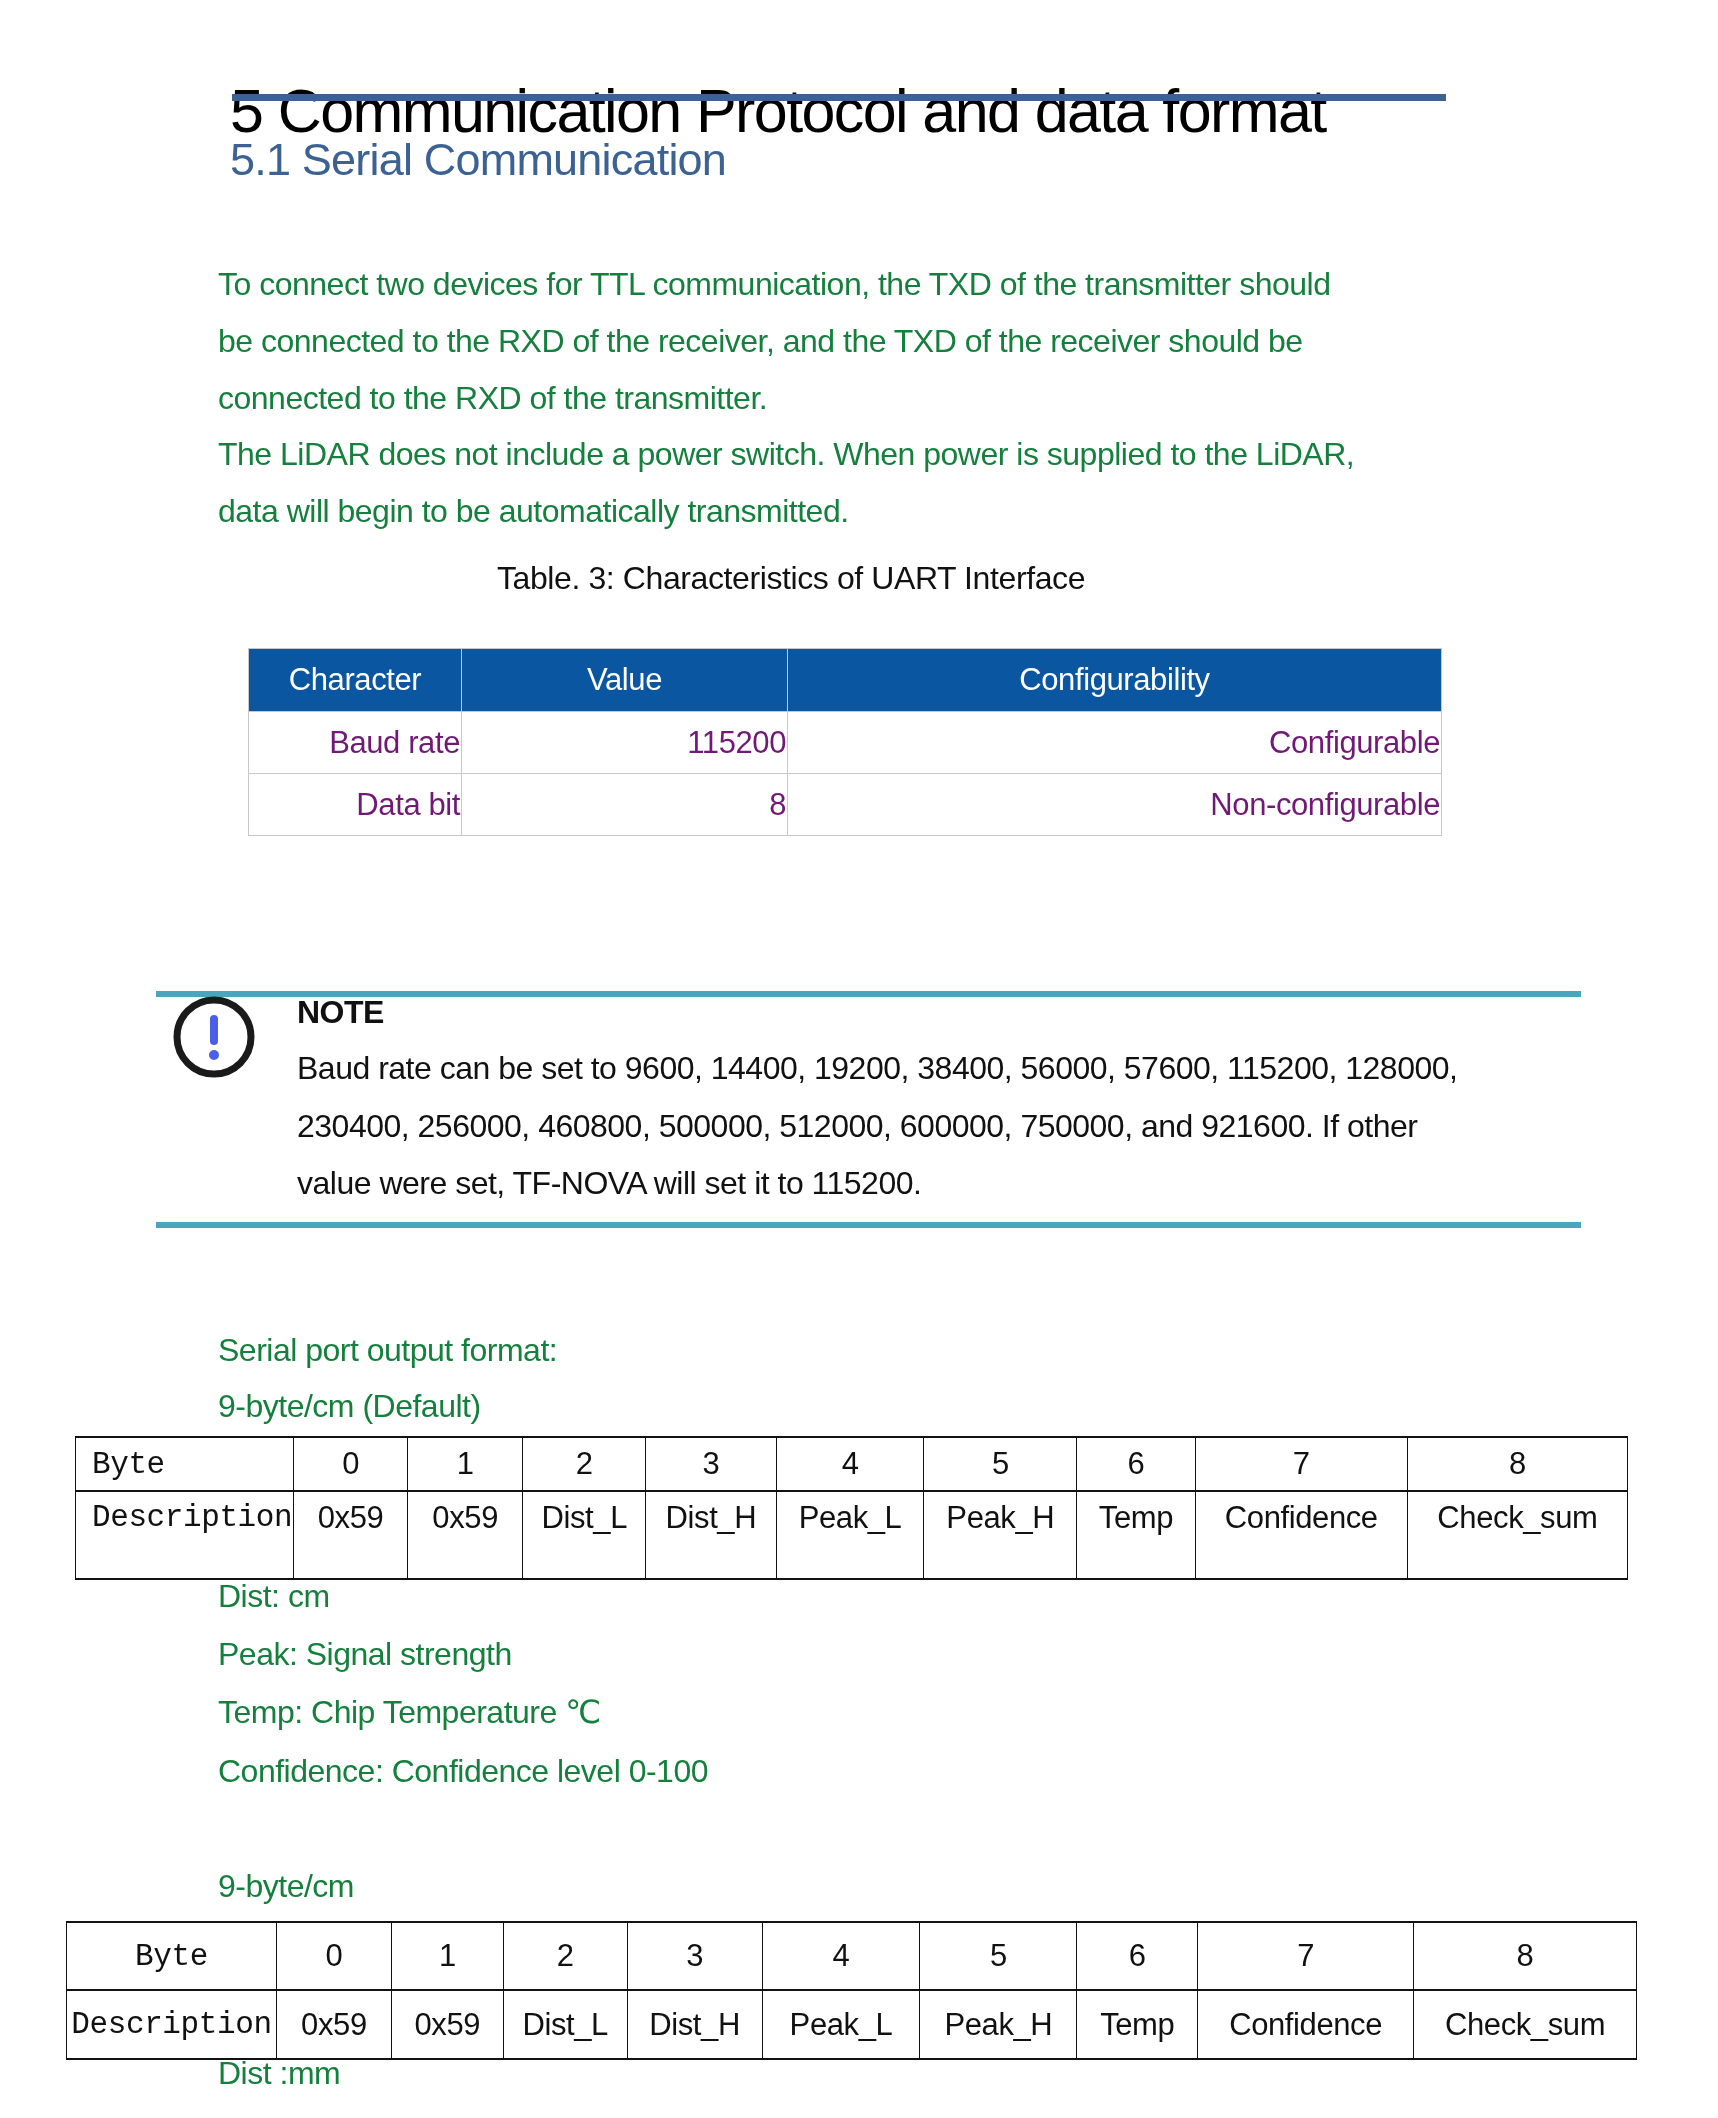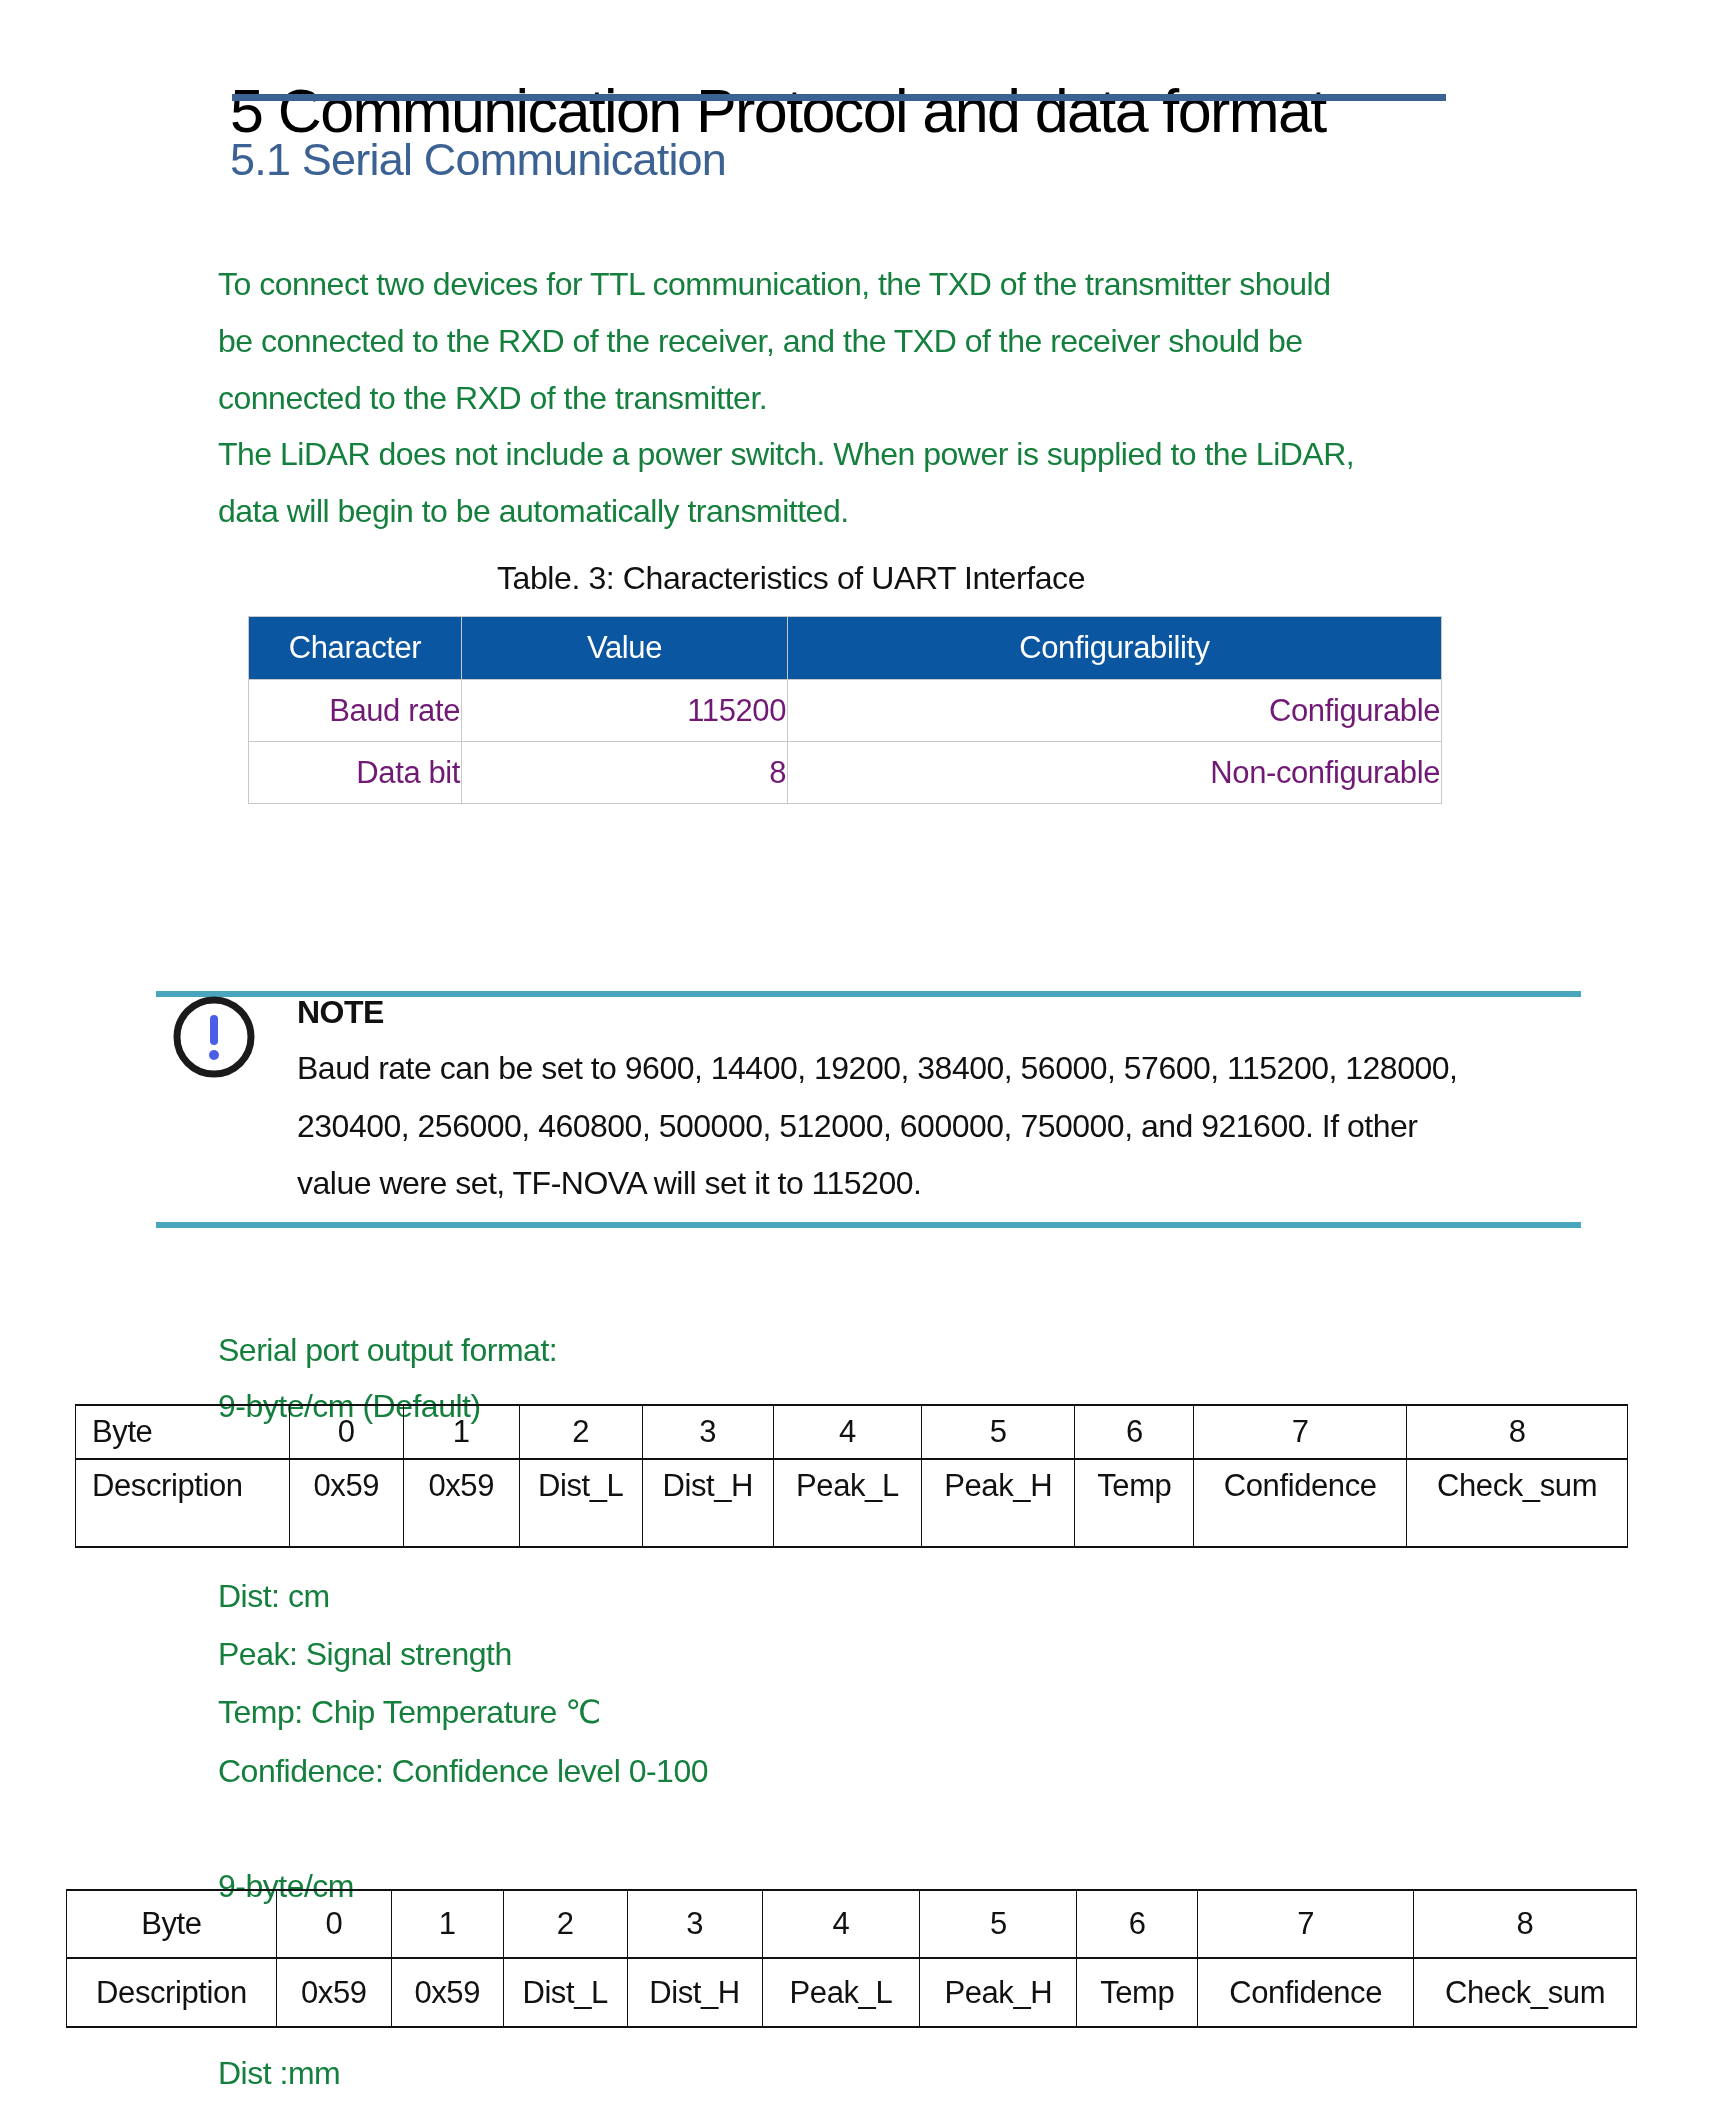--- a/index.html
+++ b/index.html
@@ -6,35 +6,35 @@
   body { width:1718px; height:2118px; position:relative; overflow:hidden;
          font-family:"Liberation Sans", "DejaVu Sans", sans-serif; color:#111; }
   .abs { position:absolute; }
   .h1 { left:230px; top:31px; font-size:61px; font-weight:normal; letter-spacing:-1.6px; color:#000;
         white-space:nowrap; line-height:72px;margin-top:44px; }
   .h1-bar { left:232px; top:94px; width:1214px; height:7px; background:#3c6293; }
   .h2 { left:230px; top:132px; font-size:45px; color:#3c6293; letter-spacing:-0.8px; line-height:56px; white-space:nowrap; }
   .para { left:218px; font-size:32px; line-height:40px; white-space:nowrap; letter-spacing:-0.5px; color:#15803d;margin-top:48px; }
   .caption { left:0; width:1582px; text-align:center; font-size:32px; line-height:40px; letter-spacing:-0.4px; }
 
-  table { border-collapse:collapse; position:absolute; }
+  table { border-collapse:collapse; position:absolute;margin-top:32px; }
   .uart { left:248px; top:616px; width:1194px; font-size:31px; letter-spacing:-0.4px; }
   .uart th { background:#0b56a0; color:#fff; font-weight:normal; height:60px; border:1px solid #c8c8c8; }
   .uart td { height:59px; text-align:right; border:1px solid #c8c8c8; color:#701a75; }
   .uart th.c1, .uart td.c1 { width:210px; }
   .uart th.c2, .uart td.c2 { width:323px; }
 
   .note-bar { left:156px; width:1425px; height:6px; background:#4aa6bd; }
   .note-icon { left:170px; top:993px; width:88px; height:88px; }
   .note-title { left:297px; top:992px; font-size:32px; font-weight:bold; letter-spacing:-0.5px; line-height:40px; }
   .note-line { left:297px; font-size:32px; line-height:40px; white-space:nowrap; letter-spacing:-0.5px;text-align:right; }
 
   .bytes { font-size:31px; letter-spacing:-0.4px; }
   .bytes td { border:2px solid #111; border-top-width:2px; padding:0; vertical-align:top; text-align:center; }
-  .bytes td.lbl { text-align:left; padding-left:16px; }
+  .bytes td.lbl { text-align:left; padding-left:16px;font-family:Liberation Mono, monospace; }
   .bytes tr.r1 td { height:52px; vertical-align:middle; }
   .t1 { left:75px; top:1404px; width:1553px; }
   .t1 tr.r2 td { height:78px; padding-top:8px; }
   .t2 { left:66px; top:1889px; width:1571px; }
   .t2 tr.r1 td { height:66px; }
   .t2 tr.r2 td { height:67px; vertical-align:middle; }
   .t2 td.lbl { text-align:center; padding-left:0; }
   .bytes td { border-left:1px solid #111; border-right:1px solid #111; }
 </style>
 </head>

